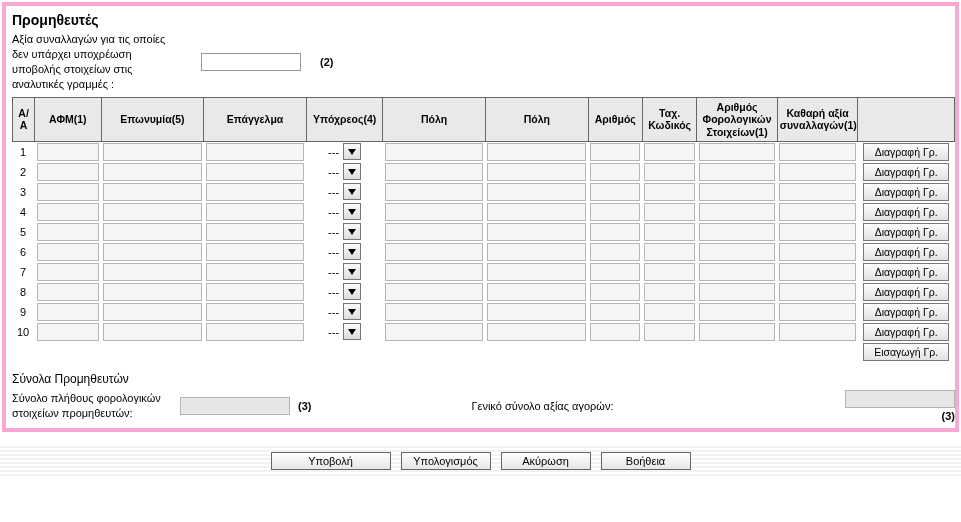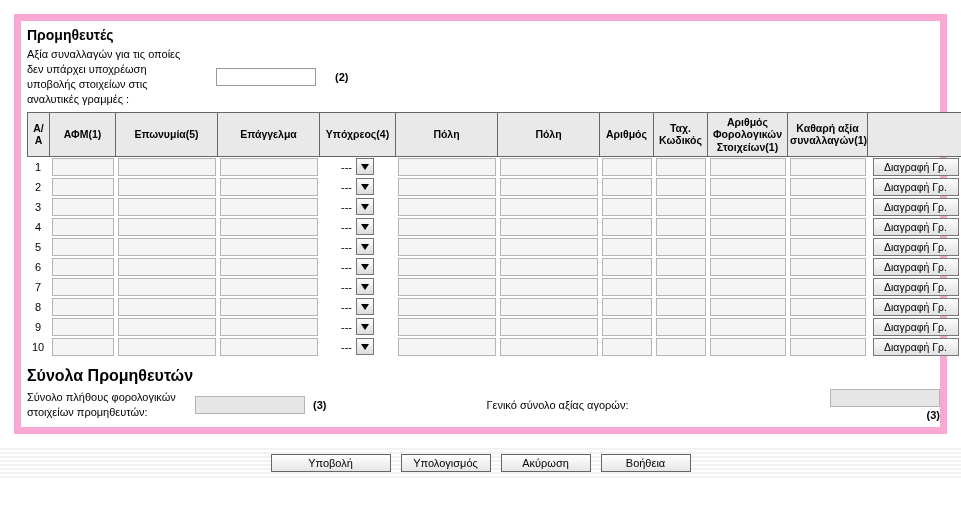--- a/index.html
+++ b/index.html
@@ -5,23 +5,23 @@
   * { box-sizing: border-box; }
   body {
     margin: 0;
     padding: 0;
     font-family: Arial, sans-serif;
     font-size: 11px;
     background: #fff;
     width: 961px;
   }
   .main-panel {
-    border: 7px solid #f9a8d4;
+    border: 4px solid #f9a8d4;
     padding: 4px 0 6px 6px;
-    margin: 14px;
+    margin: 2px;
   }
   .section-title {
     font-size: 14px;
     font-weight: bold;
     margin: 2px 0 4px 0;
   }
   .intro-row {
     display: flex;
     align-items: center;
     gap: 19px;
@@ -98,21 +98,21 @@
     height: 18px;
     font-size: 10.5px;
     border: 1px solid #777;
     background: linear-gradient(#fdfdfd, #e2e2e2);
     cursor: pointer;
     padding: 0 4px;
     line-height: 16px;
   }
   .insert-row td { padding-top: 2px; }
   .totals-block { margin-top: 10px; }
-  .totals-title { font-weight: bold; font-size: 16px; margin-bottom: 4px; }
+  .totals-title { font-weight: normal; font-size: 12px; margin-bottom: 4px; }
   .totals-row {
     display: flex;
     align-items: center;
     gap: 10px;
   }
   .totals-left {
     display: flex;
     align-items: center;
     gap: 8px;
     flex: 0 0 auto;
@@ -424,20 +424,24 @@
             </div>
           </td>
           <td><input class="cell-input" style=""></td>
           <td><input class="cell-input" style=""></td>
           <td><input class="cell-input" style=""></td>
           <td><input class="cell-input" style=""></td>
           <td><input class="cell-input" style=""></td>
           <td><input class="cell-input" style=""></td>
           <td><button class="row-btn">Διαγραφή Γρ.</button></td>
         </tr>
+        <tr class="insert-row">
+          <td colspan="11"></td>
+          <td><button class="row-btn">Εισαγωγή Γρ.</button></td>
+        </tr>
       </tbody>
   </table>
 
   <div class="totals-block">
     <div class="totals-title">Σύνολα Προμηθευτών</div>
     <div class="totals-row">
       <div class="totals-left">
         <div class="totals-left-label">Σύνολο πλήθους φορολογικών στοιχείων προμηθευτών:</div>
         <input class="totals-input" type="text" readonly="" style="">
         <span class="note-num">(3)</span>

